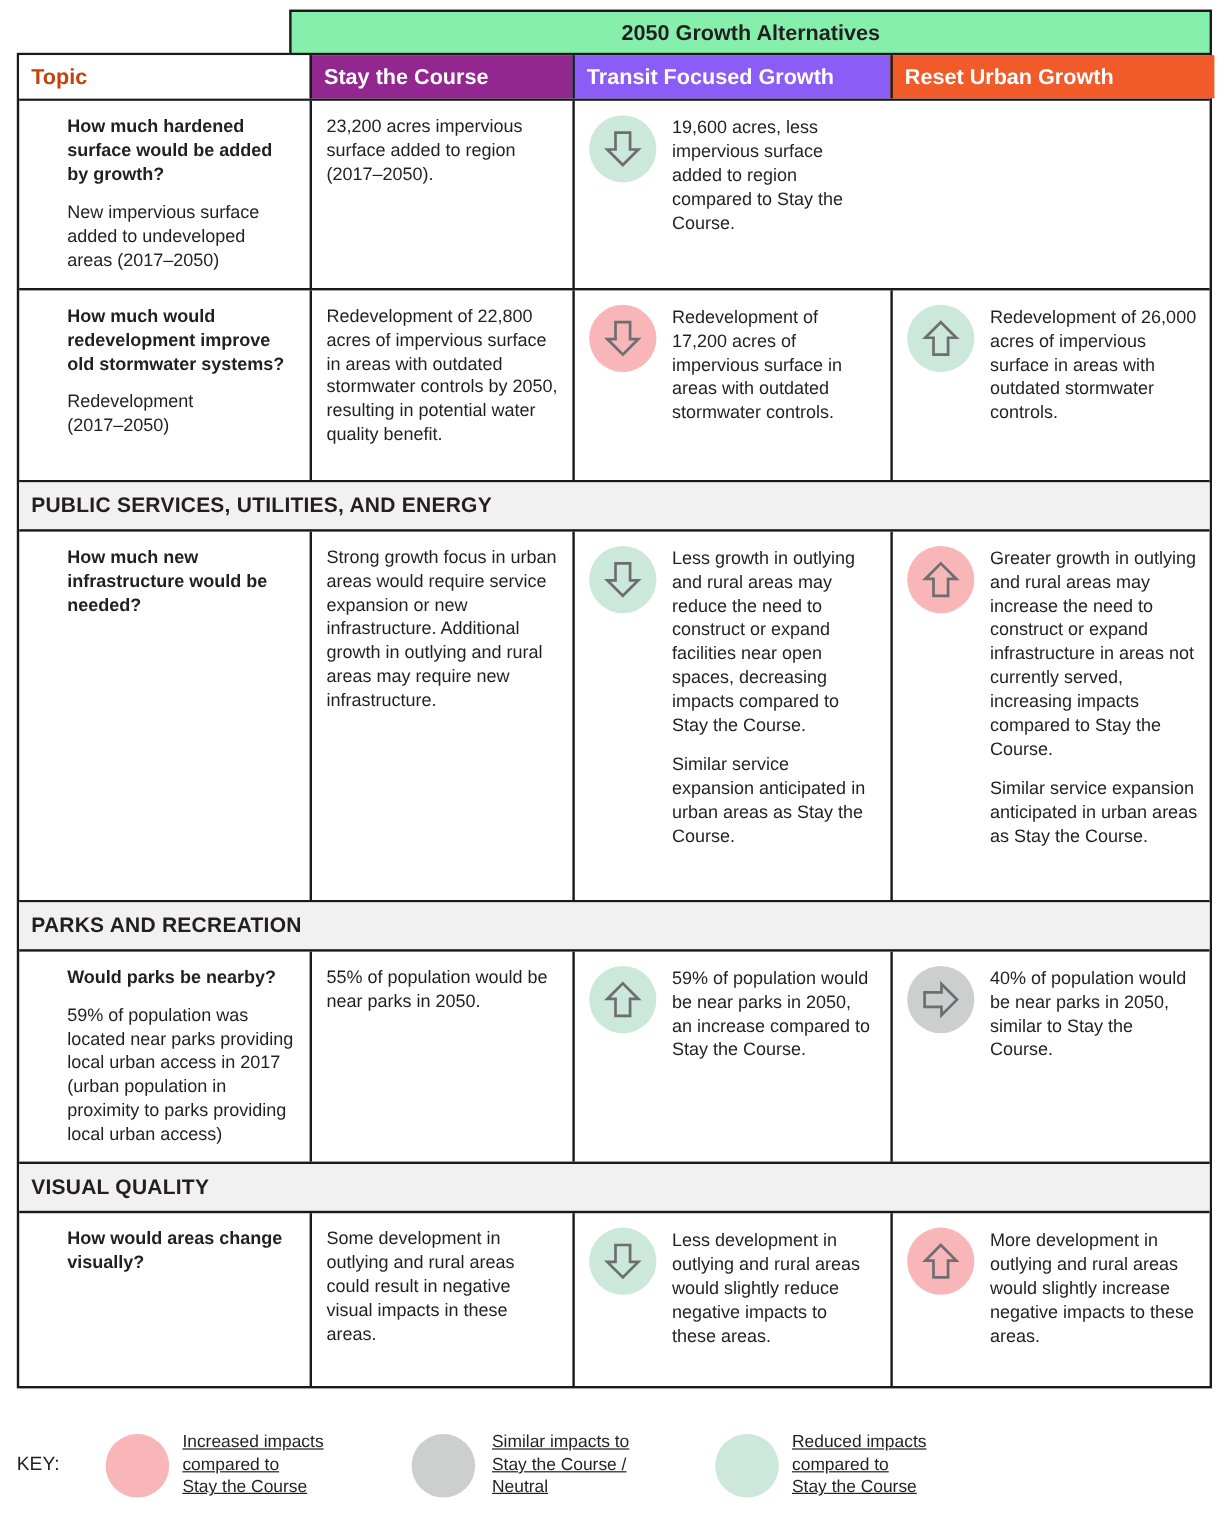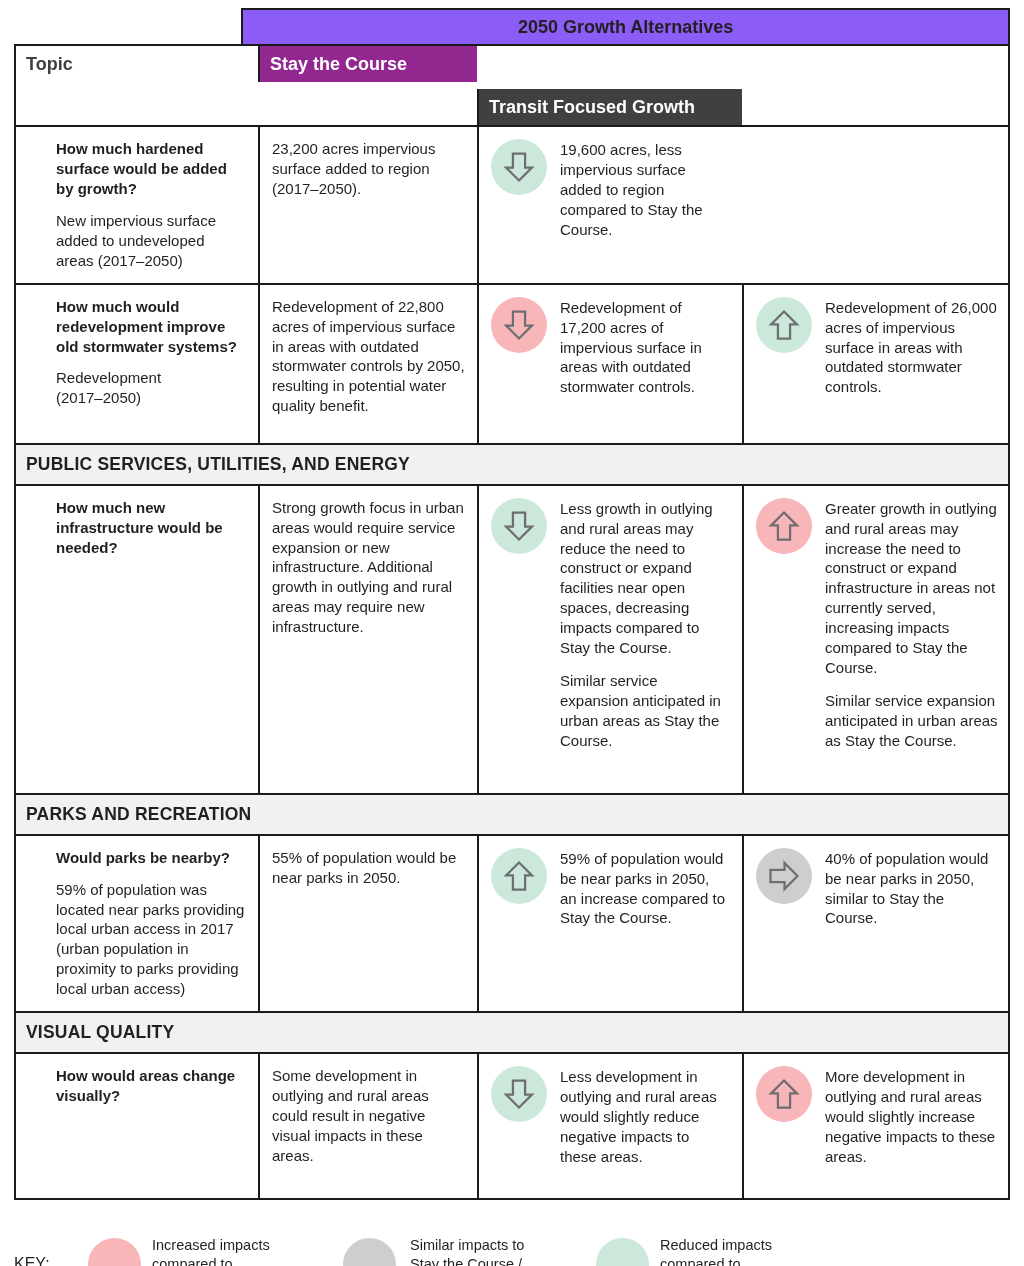--- a/index.html
+++ b/index.html
@@ -4,31 +4,31 @@
 <style>
   * { box-sizing: border-box; margin: 0; padding: 0; }
   html,body { width:1024px; background:#ffffff; font-family:"Liberation Sans", sans-serif; color:#231f20; }
   body { padding:8px 14px 0 14px; }
 
   .wrap { width:996px; }
 
   
   .group-band { display:flex; }
   .group-spacer { width:242px; }
-  .group-header { width:818px; border:2px solid #1a1a1a; background:#8b5cf6;
+  .group-header { width:818px; border:2px solid #1a1a1a; background:#86efac;
     display:flex; align-items:center; justify-content:center;
     font-size:18px; font-weight:700; height:38px; }
 
   
   .tbl { border:2px solid #1a1a1a; margin-top:-2px; background:#fff; }
 
   .hdr-row { display:grid; grid-template-columns:242px 219px 265px 270px; border-bottom:2px solid #1a1a1a; }
   .hdr-cell { height:36px; display:flex; align-items:center; padding:0 10px;
     font-size:18px; font-weight:700; color:#fff; border-left:2px solid #1a1a1a; }
-  .hdr-cell:first-child { border-left:none; color:#404040; background:#fff; }
+  .hdr-cell:first-child { border-left:none; color:#c2410c; background:#fff; }
 
   .section-hdr { background:#f1f1f2; border-bottom:2px solid #1a1a1a;
     font-size:17.5px; font-weight:700; padding:9px 10px; letter-spacing:0.2px; }
 
   .row { display:grid; grid-template-columns:242px 219px 265px 270px; border-bottom:2px solid #1a1a1a; }
   .row.last { border-bottom:none; }
   .cell { border-left:2px solid #1a1a1a; padding:12px 12px 12px 12px; font-size:15px; line-height:1.33; }
   .cell:first-child { border-left:none;padding-left:40px; }
 
   .topic-q { font-weight:700; margin-bottom:12px; }
@@ -46,21 +46,21 @@
   p:empty { display:none; }
 
   
   .key { display:flex; align-items:center; margin-top:16px; height:96px; }
   .key-label { width:74px; font-size:16px; }
   .key-item { display:flex; align-items:center; gap:11px; }
   .key-item.k0 { width:255px; }
   .key-item.k1 { width:253px;gap:14px; }
   .key-item.k2 { width:255px; }
   .key-circle { flex:0 0 53px; width:53px; height:53px; border-radius:50%; }
-  .key-text { font-size:14.5px; line-height:1.28; white-space:pre-line; }
+  .key-text { font-size:14.5px; line-height:1.28; white-space:pre-line;text-decoration:underline; }
 </style>
 </head>
 <body>
 
 <svg width="0" height="0" style="position:absolute">
   <defs>
     <g id="block-arrow-up">
       <path d="M16 4 L27.5 15.5 H21.4 V28 H10.6 V15.5 H4.5 Z" fill="none" stroke="#6d6e71" stroke-width="2" stroke-linejoin="miter"></path>
     </g>
   </defs>
@@ -71,21 +71,22 @@
   <div class="group-band">
     <div class="group-spacer"></div>
     <div class="group-header">2050 Growth Alternatives</div>
   </div>
 
   <div class="tbl">
 
     <div class="hdr-row">
       <div class="hdr-cell">Topic</div>
       <div class="hdr-cell" style="background: rgb(146, 39, 143);">Stay the Course</div>
-      <div class="hdr-cell" style="background: #404040; margin-top: 43px;">Transit Focused Growth</div>
+      <div class="hdr-cell" style="background: #8b5cf6;">Transit Focused Growth</div>
+      <div class="hdr-cell" style="background: rgb(241, 90, 41);">Reset Urban Growth</div>
     </div>
 
 
     <div class="row" style="min-height:140px">
       <div class="cell">
         <p class="topic-q">How much hardened surface would be added by growth?</p>
         <p class="topic-sub">New impervious surface added to undeveloped areas (2017–2050)</p>
       </div>
       <div class="cell">
           <p>23,200 acres impervious surface added to region (2017–2050).</p>

